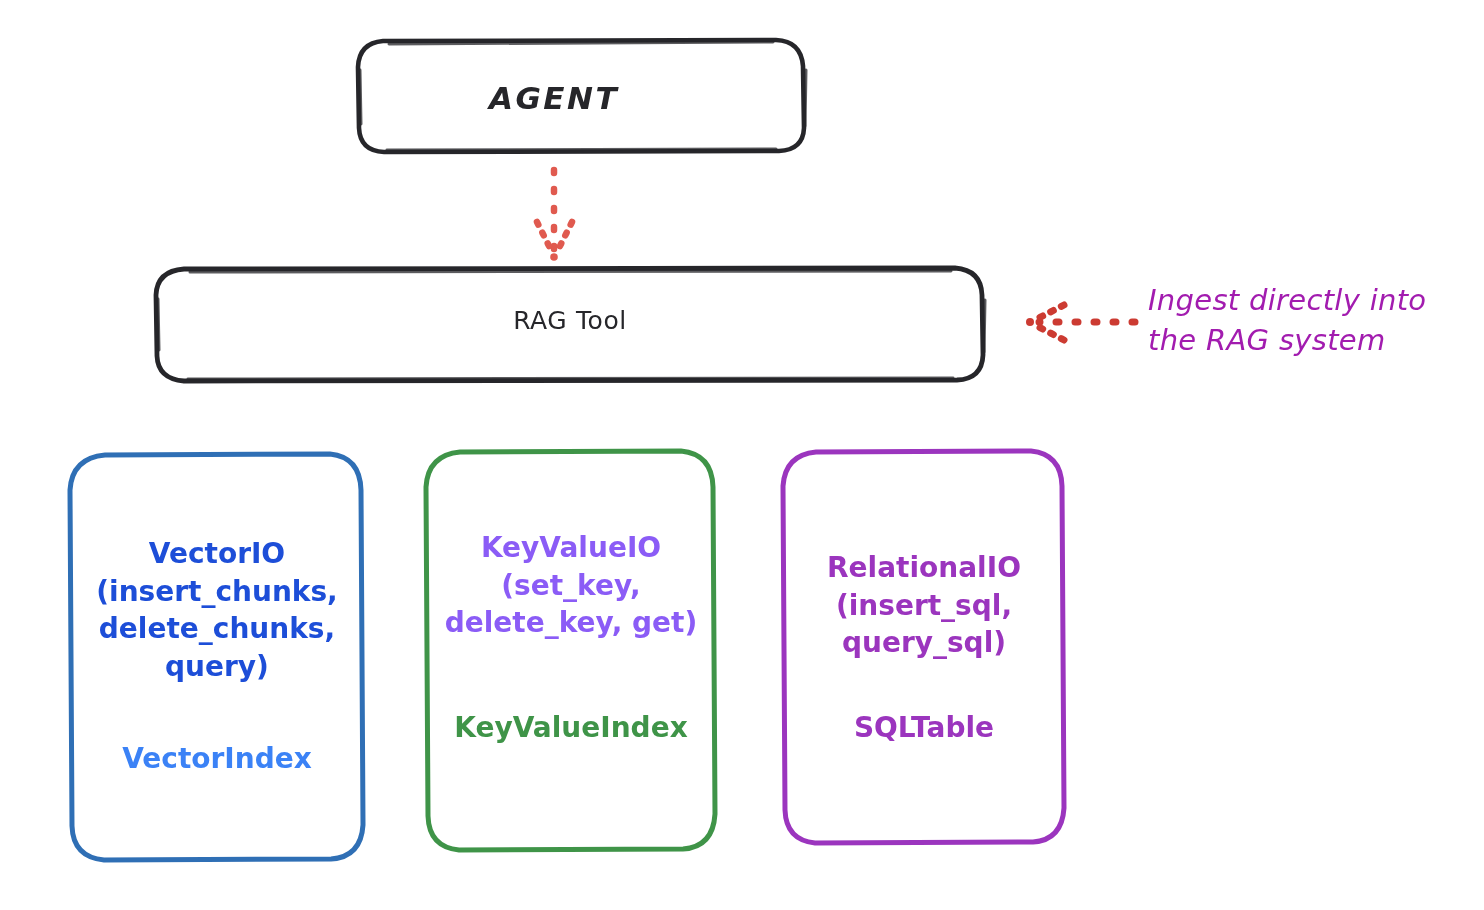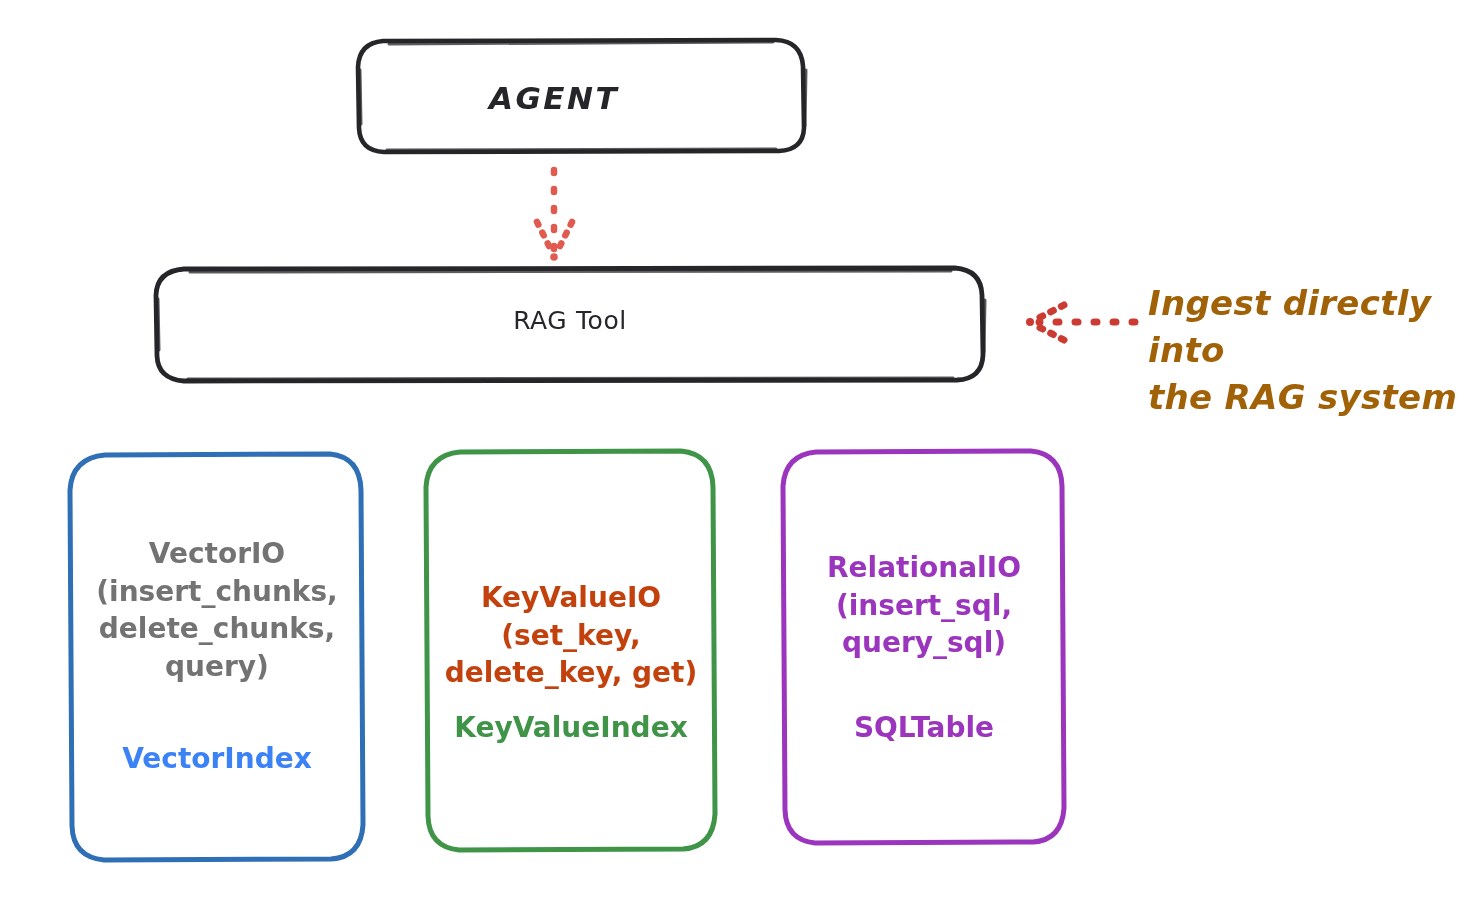--- a/index.html
+++ b/index.html
@@ -55,37 +55,37 @@
   
   .card-label {
     position: absolute;
     text-align: center;
     line-height: 1.34;
     font-size: 28px;
     font-weight: 600;
     white-space: pre-line;
     user-select: none;
   }
-  #vector-api   { left: 72px;  top: 535px; width: 290px; color: #737373; }
+  #vector-api   { left: 72px;  top: 535px; width: 290px; color: #1d4ed8; }
   #vector-index { left: 72px;  top: 740px; width: 290px; color: #3b82f6; }
-  #kv-api       { left: 428px; top: 579px; width: 286px; color: #c2410c; }
+  #kv-api       { left: 428px; top: 529px; width: 286px; color: #8b5cf6; }
   #kv-index     { left: 428px; top: 709px; width: 286px; color: #3f9448; text-align: center; }
   #rel-api      { left: 784px; top: 549px; width: 280px; color: #9b35be; }
   #rel-index    { left: 784px; top: 709px; width: 280px; color: #9b35be; }
   
   #ingest-note {
     position: absolute;
     left: 1148px;
     top: 280px;
     width: 330px;
-    font-size: 34px;
-    font-weight: 700;
+    font-size: 29px;
+    font-weight: 400;
     font-style: italic;
     line-height: 1.38;
-    color: #a16207;
+    color: #a21caf;
     white-space: pre-line;
     letter-spacing: 0.3px;
     user-select: none;
   }
 </style>
 </head>
 <body>
 
 <svg id="canvas" viewBox="0 0 1484 910" xmlns="http://www.w3.org/2000/svg">
 

